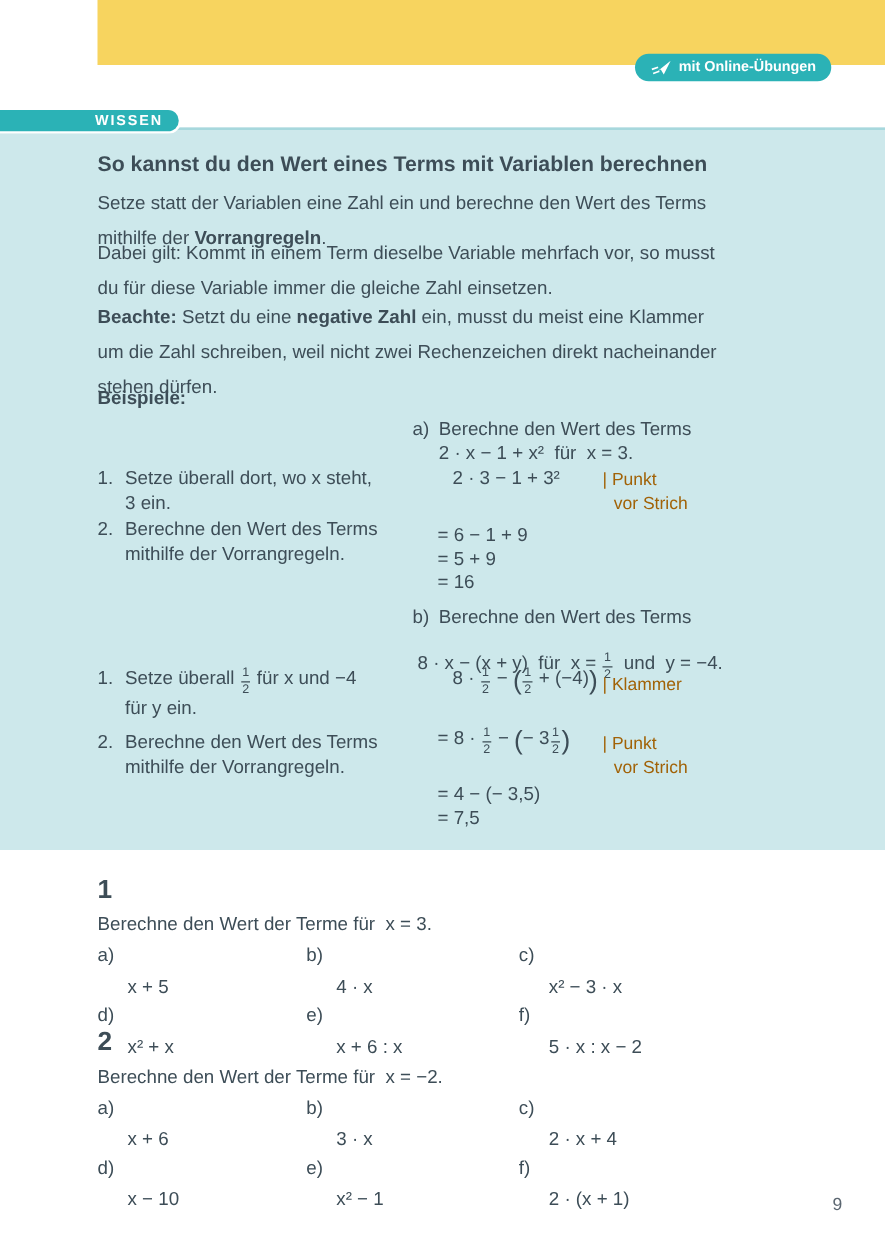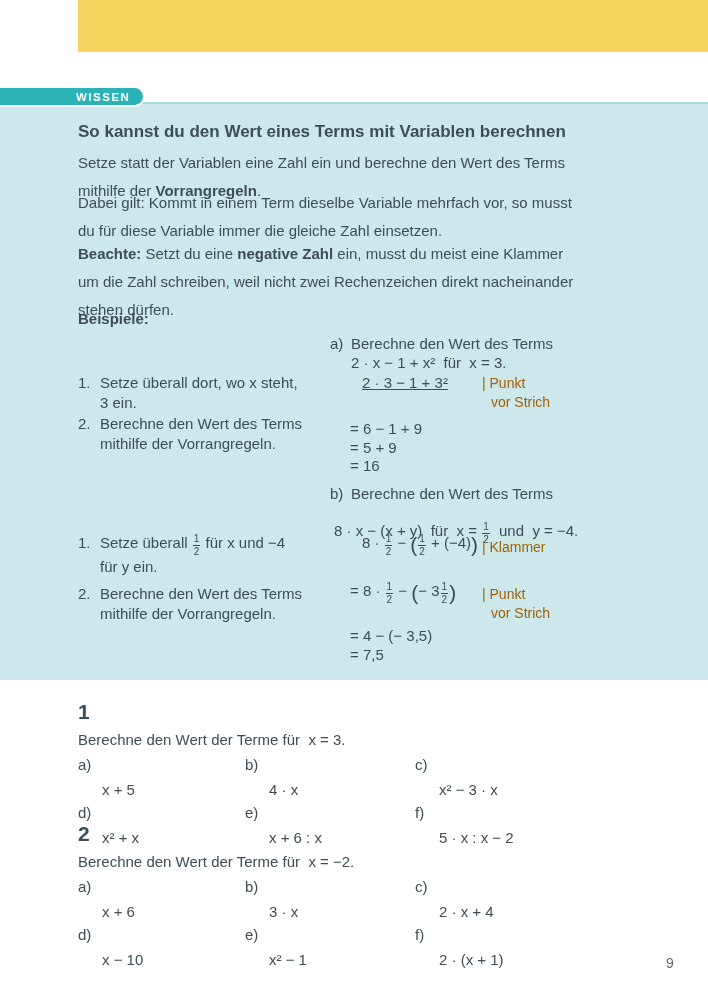--- a/index.html
+++ b/index.html
@@ -55,20 +55,30 @@
   .ex-item .trm{white-space:pre;margin-top:25px;}
   .pagenum{left:650px;top:955px;width:40px;text-align:center;font-size:14px;color:#5b6670;}
 </style>
 </head>
 <body>
 
 <div class="page">
 
   <div class="abs topbar"></div>
 
+  <div class="abs badge">
+    <span style="display:inline-flex;">
+      <svg width="17" height="12" viewBox="0 0 17 12">
+        <path d="M1.5 7.5 L6.5 5.8" stroke="#fff" stroke-width="1.4" fill="none"></path>
+        <path d="M2.5 10.8 L7.5 9" stroke="#fff" stroke-width="1.4" fill="none"></path>
+        <path d="M6 9 L16.5 0.5 L11 11.5 L8.6 7.6 Z" fill="#fff"></path>
+      </svg>
+    </span>
+    <span>mit Online-Übungen</span>
+  </div>
 
   <div class="abs wissen-box"></div>
   <div class="abs wissen-tab">
     <span>WISSEN</span>
   </div>
 
   <div class="abs box-title">So kannst du den Wert eines Terms mit Variablen berechnen</div>
 
   <p class="abs para p1"><span>Setze statt der Variablen eine Zahl ein und berechne den Wert des Terms
 mithilfe der </span><b>Vorrangregeln</b><span>.</span></p>
@@ -80,21 +90,21 @@
 um die Zahl schreiben, weil nicht zwei Rechenzeichen direkt nacheinander
 stehen dürfen.</span></p>
 
   <div class="abs examples-label">Beispiele:</div>
 
   <div class="abs exhead" style="left:330px;top:335px;">
     <span class="lbl">a)</span>
     <span>Berechne den Wert des Terms</span>
   </div>
   <div class="abs exline" style="left:351px;top:354px;">2 · x − 1 + x²  für  x = 3.</div>
-  <div class="abs exline" style="left:362px;top:374px;text-decoration:underline;">2 · 3 − 1 + 3²</div>
+  <div class="abs exline" style="left:362px;top:374px;">2 · 3 − 1 + 3²</div>
   <div class="abs annot" style="left:482px;top:375px;">| Punkt</div>
   <div class="abs annot" style="left:491px;top:394px;">vor Strich</div>
   <div class="abs exline" style="left:350px;top:420px;">= 6 − 1 + 9</div>
   <div class="abs exline" style="left:350px;top:439px;">= 5 + 9</div>
   <div class="abs exline" style="left:350px;top:457px;">= 16</div>
 
   <div class="abs step" style="left:78px;top:373px;width:245px;">
     <span class="step-num">1.</span>
     <span class="step-text">Setze überall dort, wo x steht,<br>3 ein.</span>
   </div>

